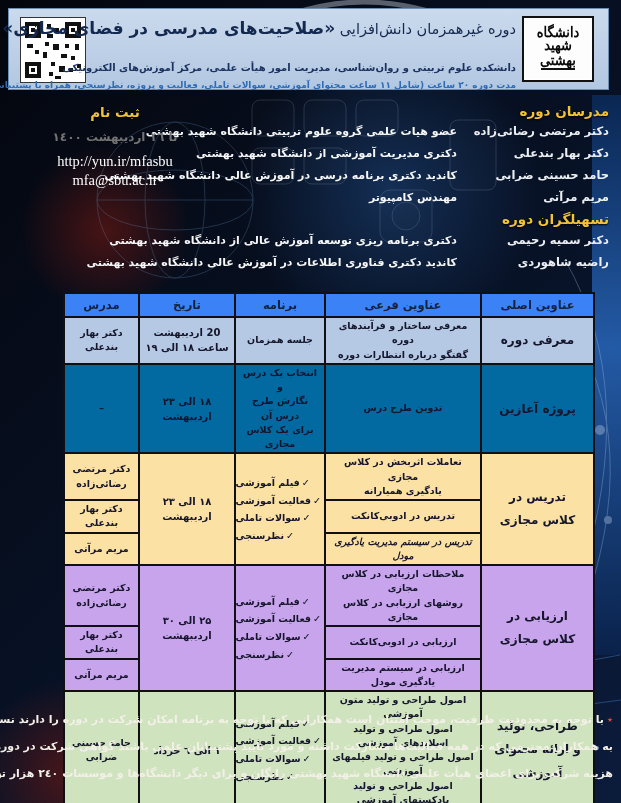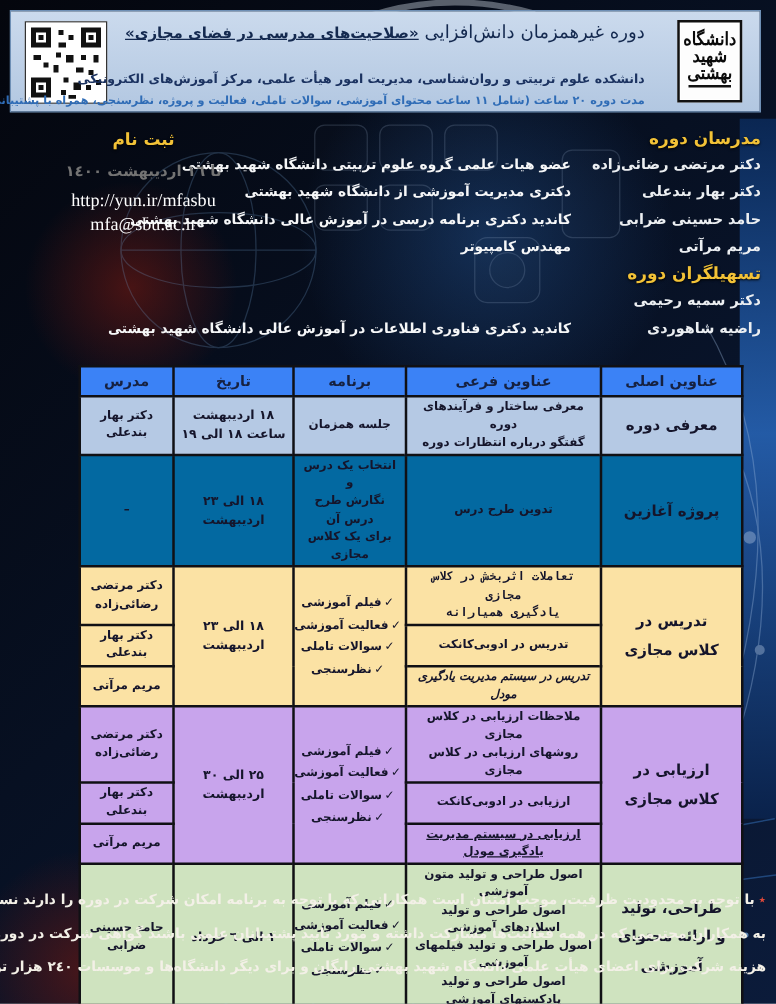--- a/index.html
+++ b/index.html
@@ -12,30 +12,30 @@
   .layer{position:absolute;z-index:2;}
 
   
   .header-band{
     left:8px;top:8px;width:601px;height:82px;
     background:linear-gradient(180deg,#cbdaed 0%,#b2c7e1 100%);
     border:1px solid #6e8fb5;box-sizing:border-box;
   }
   .qr-box{position:absolute;left:11px;top:8px;width:64px;height:64px;background:#fff;border:1px solid #333;}
   .logo-box{
-    position:absolute;right:14px;top:7px;width:52px;height:66px;background:#fdfdfd;
+    position:absolute;right:14px;top:7px;width:72px;height:66px;background:#fdfdfd;
     border:2px solid #111;box-shadow:0 0 0 1px #fff inset;box-sizing:border-box;
     display:flex;flex-direction:column;align-items:center;justify-content:center;
   }
   .logo-cal{font-family:"DejaVu Serif",serif;font-weight:bold;color:#0a0a0a;
     font-size:13px;line-height:0.95;text-align:center;transform:scaleY(1.1);}
   .logo-rule{width:34px;height:2px;background:#111;margin-top:3px;}
   .head-center{position:absolute;left:95px;right:92px;top:9px;text-align:center;}
   .head-title{font-size:14.5px;color:#14294f;font-weight:500;white-space:nowrap;}
-  .head-title b{font-size:12px;font-weight:bold;text-decoration:underline;}
+  .head-title b{font-size:17px;font-weight:bold;}
   .head-sub{font-size:10px;font-weight:bold;color:#1b3260;margin-top:24px;white-space:nowrap;}
   .head-dur{font-size:9px;font-weight:bold;color:#2f6cb6;margin-top:7px;white-space:nowrap;}
 
   
   .gold-h{color:#f2c237;font-weight:bold;font-size:13.5px;letter-spacing:.5px;text-shadow:0 1px 2px #000;}
   .people{right:12px;width:470px;}
   .people-row{display:flex;align-items:baseline;height:22px;}
   .p-name{width:138px;text-align:right;color:#eceff2;font-size:11.5px;font-weight:bold;flex:none;white-space:nowrap;}
   .p-desc{padding-right:14px;color:#f6f7f8;font-size:11px;font-weight:bold;white-space:nowrap;}
 
@@ -52,21 +52,21 @@
   .course-table{position:absolute;left:63px;top:292px;z-index:2;border-collapse:collapse;table-layout:fixed;width:530px;}
   .course-table th,.course-table td{
     border:2px solid #101014;text-align:center;vertical-align:middle;
     padding:1px 3px;color:#15152b;font-weight:bold;box-sizing:border-box;
   }
   .course-table th{background:#3b82f6;color:#162140;font-size:11.5px;height:24px;}
   .main-cell{font-size:12px;}
   .main-cell .ln{line-height:1.95;}
   .cell-s{font-size:9.5px;line-height:1.5;}
   .cell-d{font-size:10px;line-height:1.5;}
-  .prog{display:inline-block;text-align:center;font-size:9.5px;}
+  .prog{display:inline-block;text-align:left;font-size:9.5px;}
   .prog .ln{line-height:1.85;white-space:nowrap;}
   .chk{margin-left:2px;}
   .row-blue  td{background:#b5c9e4;}
   .row-pink  td{background:#0369a1;}
   .row-cream td{background:#fbe2a4;}
   .row-purp  td{background:#c8a4ec;}
   .row-green td{background:#cfe3bf;}
 
   
   .footnotes{left:8px;right:8px;top:706px;text-align:center;color:#f3f0e7;
@@ -212,20 +212,21 @@
   <div class="gold-h reg-h">ثبت نام</div>
   <div class="reg-date">تا ۱٦ اردیبهشت ۱٤۰۰</div>
   <div class="reg-url">http://yun.ir/mfasbu</div>
   <div class="reg-mail">mfa@sbu.ac.ir</div>
 </div>
 
 <div class="layer gold-h" style="right:12px;top:211px;">تسهیلگران دوره</div>
 <div class="layer people" style="top:233px;">
   <div class="people-row">
     <span class="p-name">دکتر سمیه رحیمی</span>
+    <span class="p-desc">دکتری برنامه ریزی توسعه آموزش عالی از دانشگاه شهید بهشتی</span>
   </div>
   <div class="people-row">
     <span class="p-name">راضیه شاهوردی</span>
     <span class="p-desc">کاندید دکتری فناوری اطلاعات در آموزش عالی دانشگاه شهید بهشتی</span>
   </div>
 </div>
 
 <table class="course-table">
   <colgroup>
     <col style="width:113px">
@@ -246,21 +247,21 @@
   <tbody>
 
     <tr class="row-blue">
       <td class="main-cell" style="height:34px;">معرفی دوره</td>
       <td class="cell-s">
         <div class="ln">معرفی ساختار و فرآیندهای دوره</div>
         <div class="ln">گفتگو درباره انتظارات دوره</div>
       </td>
       <td class="cell-s">جلسه همزمان</td>
       <td class="cell-d">
-        <div class="ln">۱۸ اردیبهشت</div>
+        <div class="ln">20 اردیبهشت</div>
         <div class="ln">ساعت ۱۸ الی ۱۹</div>
       </td>
       <td class="cell-s">دکتر بهار بندعلی</td>
     </tr>
 
     <tr class="row-pink">
       <td class="main-cell" style="height:56px;">پروژه آغازین</td>
       <td class="cell-s">تدوین طرح درس</td>
       <td class="cell-s">
         <div class="ln">انتخاب یک درس و</div>
@@ -272,21 +273,21 @@
         <div class="ln">اردیبهشت</div>
       </td>
       <td class="cell-s">–</td>
     </tr>
 
     <tr class="row-cream">
       <td class="main-cell" rowspan="3">
         <div class="ln">تدریس در</div>
         <div class="ln">کلاس مجازی</div>
       </td>
-      <td class="cell-s" style="height:40px;font-family:Liberation Mono, monospace;">
+      <td class="cell-s" style="height:40px;">
         <div class="ln">تعاملات اثربخش در کلاس مجازی</div>
         <div class="ln">یادگیری همیارانه</div>
       </td>
       <td rowspan="3">
         <div class="prog">
           <div class="ln"><span class="chk">✓</span><span>فیلم آموزشی</span></div>
           <div class="ln"><span class="chk">✓</span><span>فعالیت آموزشی</span></div>
           <div class="ln"><span class="chk">✓</span><span>سوالات تاملی</span></div>
           <div class="ln"><span class="chk">✓</span><span>نظرسنجی</span></div>
         </div>
@@ -327,21 +328,21 @@
         <div class="ln">۲۵ الی ۳۰</div>
         <div class="ln">اردیبهشت</div>
       </td>
       <td class="cell-s">دکتر مرتضی رضائی‌زاده</td>
     </tr>
     <tr class="row-purp">
       <td class="cell-s" style="height:22px;">ارزیابی در ادوبی‌کانکت</td>
       <td class="cell-s">دکتر بهار بندعلی</td>
     </tr>
     <tr class="row-purp">
-      <td class="cell-s" style="height:22px;text-decoration:underline;">ارزیابی در سیستم مدیریت یادگیری مودل</td>
+      <td class="cell-s" style="height:22px;">ارزیابی در سیستم مدیریت یادگیری مودل</td>
       <td class="cell-s">مریم مرآتی</td>
     </tr>
 
     <tr class="row-green">
       <td class="main-cell" style="height:73px;">
         <div class="ln">طراحی، تولید</div>
         <div class="ln">و ارائه محتوای</div>
         <div class="ln">آموزشی</div>
       </td>
       <td class="cell-s">

